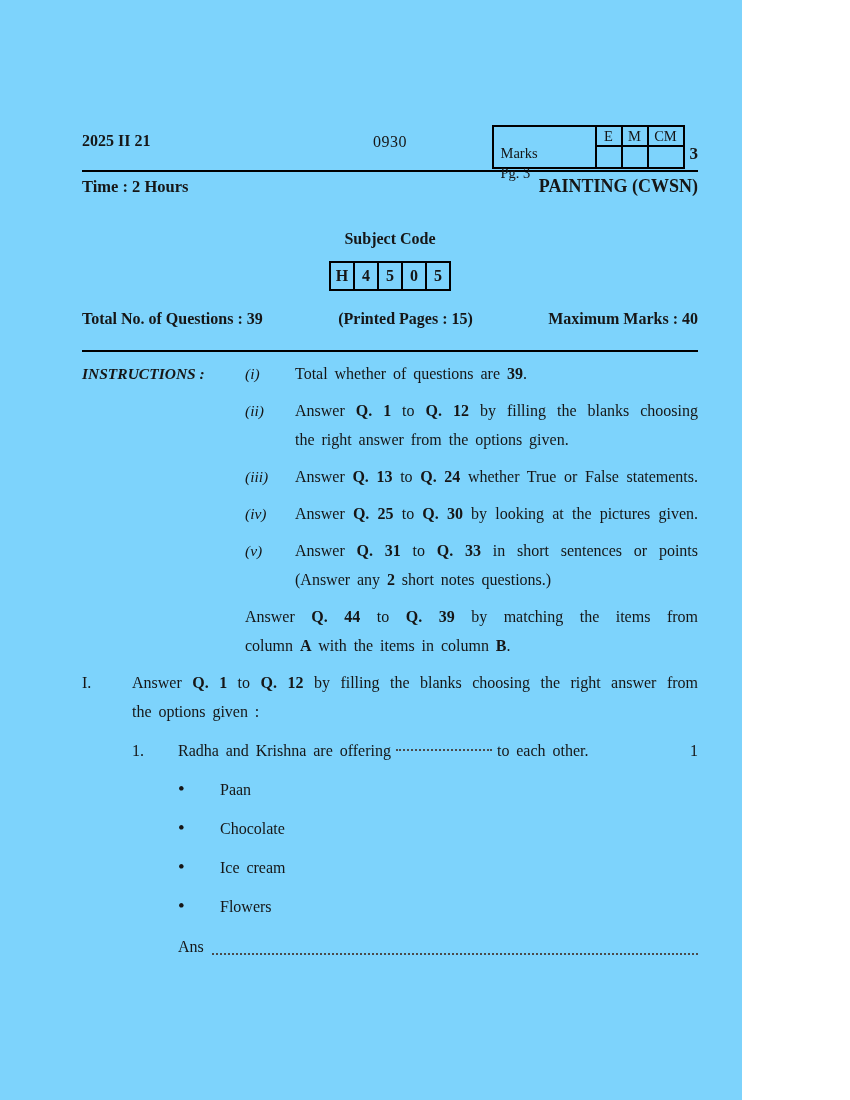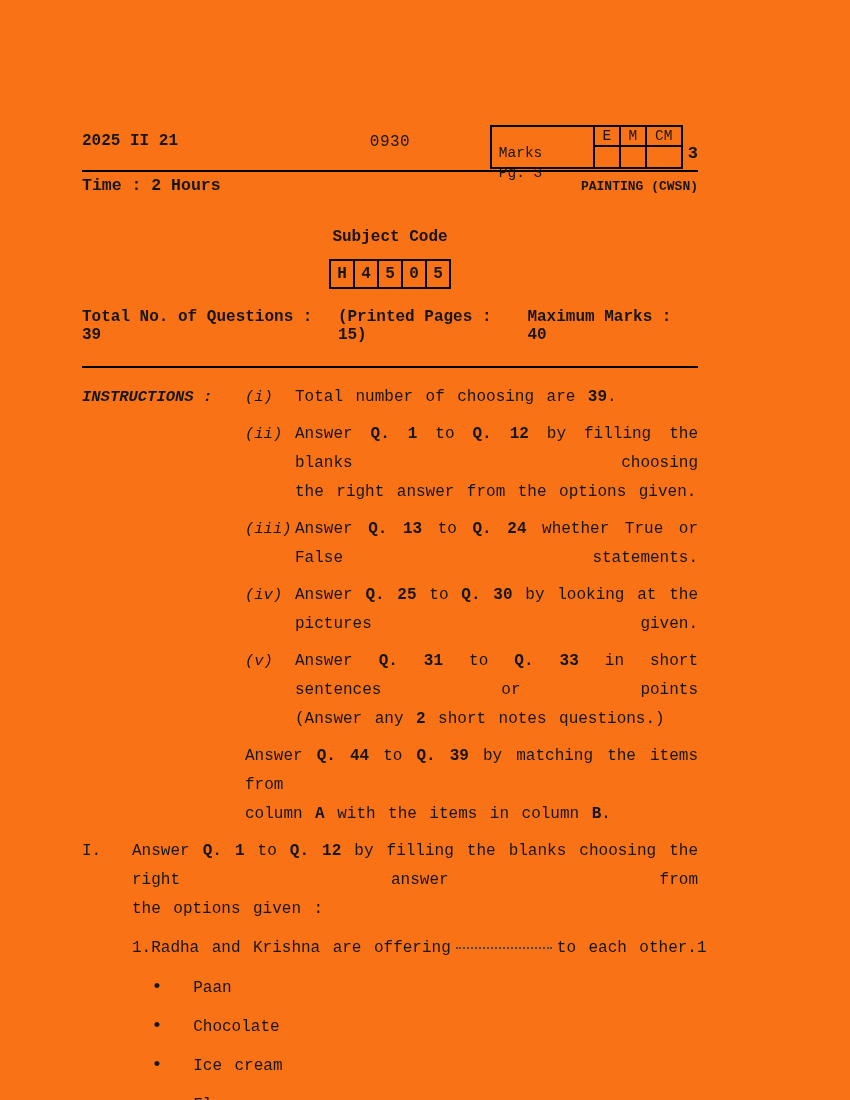--- a/index.html
+++ b/index.html
@@ -1,20 +1,20 @@
 <!DOCTYPE html>
 <html><head>
 <meta charset="utf-8">
 <style>
   html,body { margin:0; padding:0; background:#ffffff; }
   .page {
     position: relative;
-    width: 850px; height: 1100px;
-    background: #f97316;
-    font-family: Liberation Mono, monospace;
+    width: 742px; height: 1100px;
+    background: #7dd3fc;
+    font-family: Liberation Serif, serif;
     color: #161616;
     overflow: hidden;
   }
   .content { position: absolute; left: 82px; top: 0; width: 616px; }
 
   
   .hdr1 {
     position: relative;
     margin-top: 123px;
     height: 47px;
@@ -31,21 +31,21 @@
     height: 40px;
   }
   .mb-label { grid-row: 1 / 3; padding: 16px 0 0 7px; font-size: 14.5px; line-height: 20px; }
   .mb-h { border-left: 2px solid #000; border-bottom: 2px solid #000; text-align: center; font-size: 14.5px; line-height: 18px; }
   .mb-c { border-left: 2px solid #000; }
   .page-flag { font-weight: bold; font-size: 17px; margin-left: 5px; margin-top: 14px; }
 
   
   .hdr2 { display: flex; justify-content: space-between; align-items: baseline; margin-top: 4px; text-align: center; }
   .time-label { font-weight: bold; font-size: 16.5px; }
-  .subject-title { font-weight: bold; font-size: 13px; }
+  .subject-title { font-weight: bold; font-size: 18px; }
 
   
   .subj-code-label { text-align: center; font-weight: bold; font-size: 16px; margin-top: 33px; }
   .code-wrap { text-align: center; margin-top: 13px; }
   .code-row { display: inline-flex; border: 2px solid #000; }
   .code-cell {
     width: 22px; height: 26px;
     border-left: 2px solid #000;
     display: flex; align-items: center; justify-content: center;
     font-weight: bold; font-size: 16px;
@@ -54,21 +54,21 @@
 
   
   .totals {
     display: flex; justify-content: space-between; align-items: baseline;
     margin-top: 19px; padding-bottom: 22px;
     border-bottom: 2px solid #000;
     font-weight: bold; font-size: 16px;
   }
 
   
-  .instr { margin-top: 15px; }
+  .instr { margin-top: 7px; }
   .instr-row { display: flex; }
   .instr-label { width: 163px; font-weight: bold; font-style: italic; font-size: 15.5px; line-height: 29px; }
   .instr-items { flex: 1; display: flex; flex-direction: column; }
   .instr-item { display: flex; margin-bottom: 8px; }
   .instr-num { width: 50px; font-style: italic; font-size: 15.5px; line-height: 29px; }
   .instr-body { flex: 1; }
 
   .ln { font-size: 16px; line-height: 29px; word-spacing: 0.18em; }
   .jl { text-align: justify; text-align-last: justify; }
 
@@ -144,21 +144,21 @@
       <span>Maximum Marks : 40</span>
     </div>
 
     <div class="instr">
       <div class="instr-row">
         <div class="instr-label">INSTRUCTIONS :</div>
         <div class="instr-items">
           <div class="instr-item">
             <span class="instr-num">(i)</span>
             <div class="instr-body">
-                <div class="ln"><span>Total number of choosing are </span><b>39</b><span>.</span></div>
+                <div class="ln"><span>Total whether of questions are </span><b>39</b><span>.</span></div>
               </div>
           </div>
           <div class="instr-item">
             <span class="instr-num">(ii)</span>
             <div class="instr-body">
                 <div class="ln jl"><span>Answer </span><b>Q. 1</b><span> to </span><b>Q. 12</b><span> by filling the blanks choosing</span></div>
                 <div class="ln"><span>the right answer from the options given.</span></div>
               </div>
           </div>
           <div class="instr-item">

